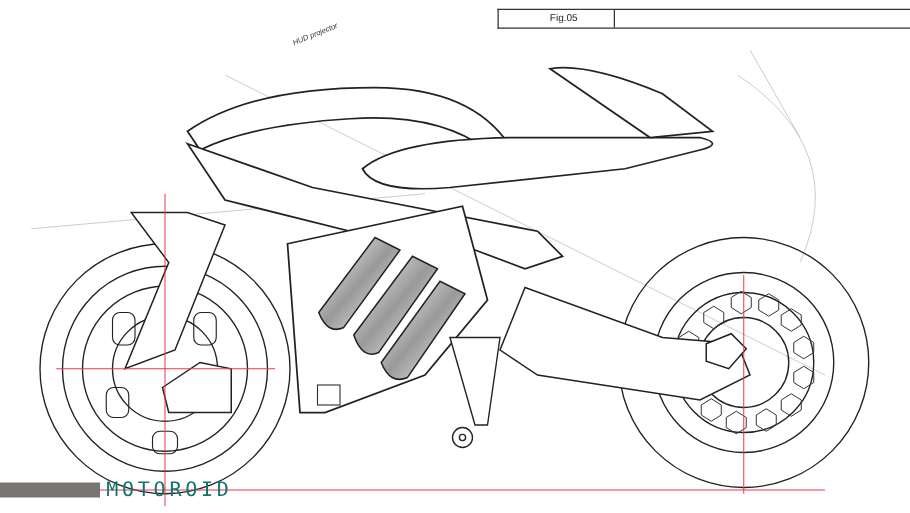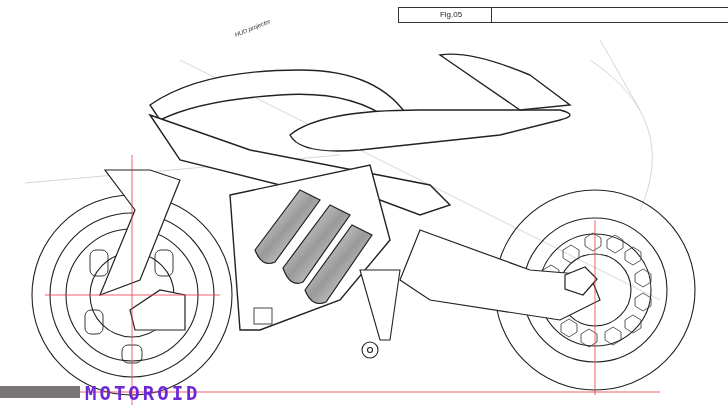--- a/index.html
+++ b/index.html
@@ -1,21 +1,21 @@
 <!DOCTYPE html>
 <html><head>
 <meta charset="utf-8">
 <style>
   html,body{margin:0;padding:0;background:#fff;}
   body{width:728px;height:410px;position:relative;overflow:hidden;font-family:"Liberation Sans",sans-serif;}
   .title-box{position:absolute;left:398px;top:7px;width:330px;height:14px;border:1px solid #333;border-right:none;display:flex;font-size:8px;color:#222;background:#fff;padding-left:12px;}
   .title-box .fig{width:80px;border-right:1px solid #333;text-align:center;line-height:14px;}
   .title-box .stage{flex:1;text-align:center;line-height:14px;}
   .brand-bar{position:absolute;left:0;top:386px;width:80px;height:12px;background:#7a7574;}
-  .brand{position:absolute;left:85px;top:382px;font-family:"DejaVu Sans Mono",monospace;font-size:19px;letter-spacing:3px;color:#6d28d9;font-weight:700;}
+  .brand{position:absolute;left:85px;top:382px;font-family:"DejaVu Sans Mono",monospace;font-size:16px;letter-spacing:3px;color:#0f766e;font-weight:400;}
   .note{position:absolute;left:236px;top:32px;font-size:6px;color:#333;transform:rotate(-22deg);transform-origin:left bottom;font-style:italic;}
   svg{position:absolute;left:0;top:0;}
 </style>
 </head>
 <body>
 
 <svg width="728" height="410" viewBox="0 0 728 410">
 
   <g stroke="#bbb" stroke-width="0.6" fill="none">
     <line x1="25" y1="183" x2="340" y2="155"></line>

